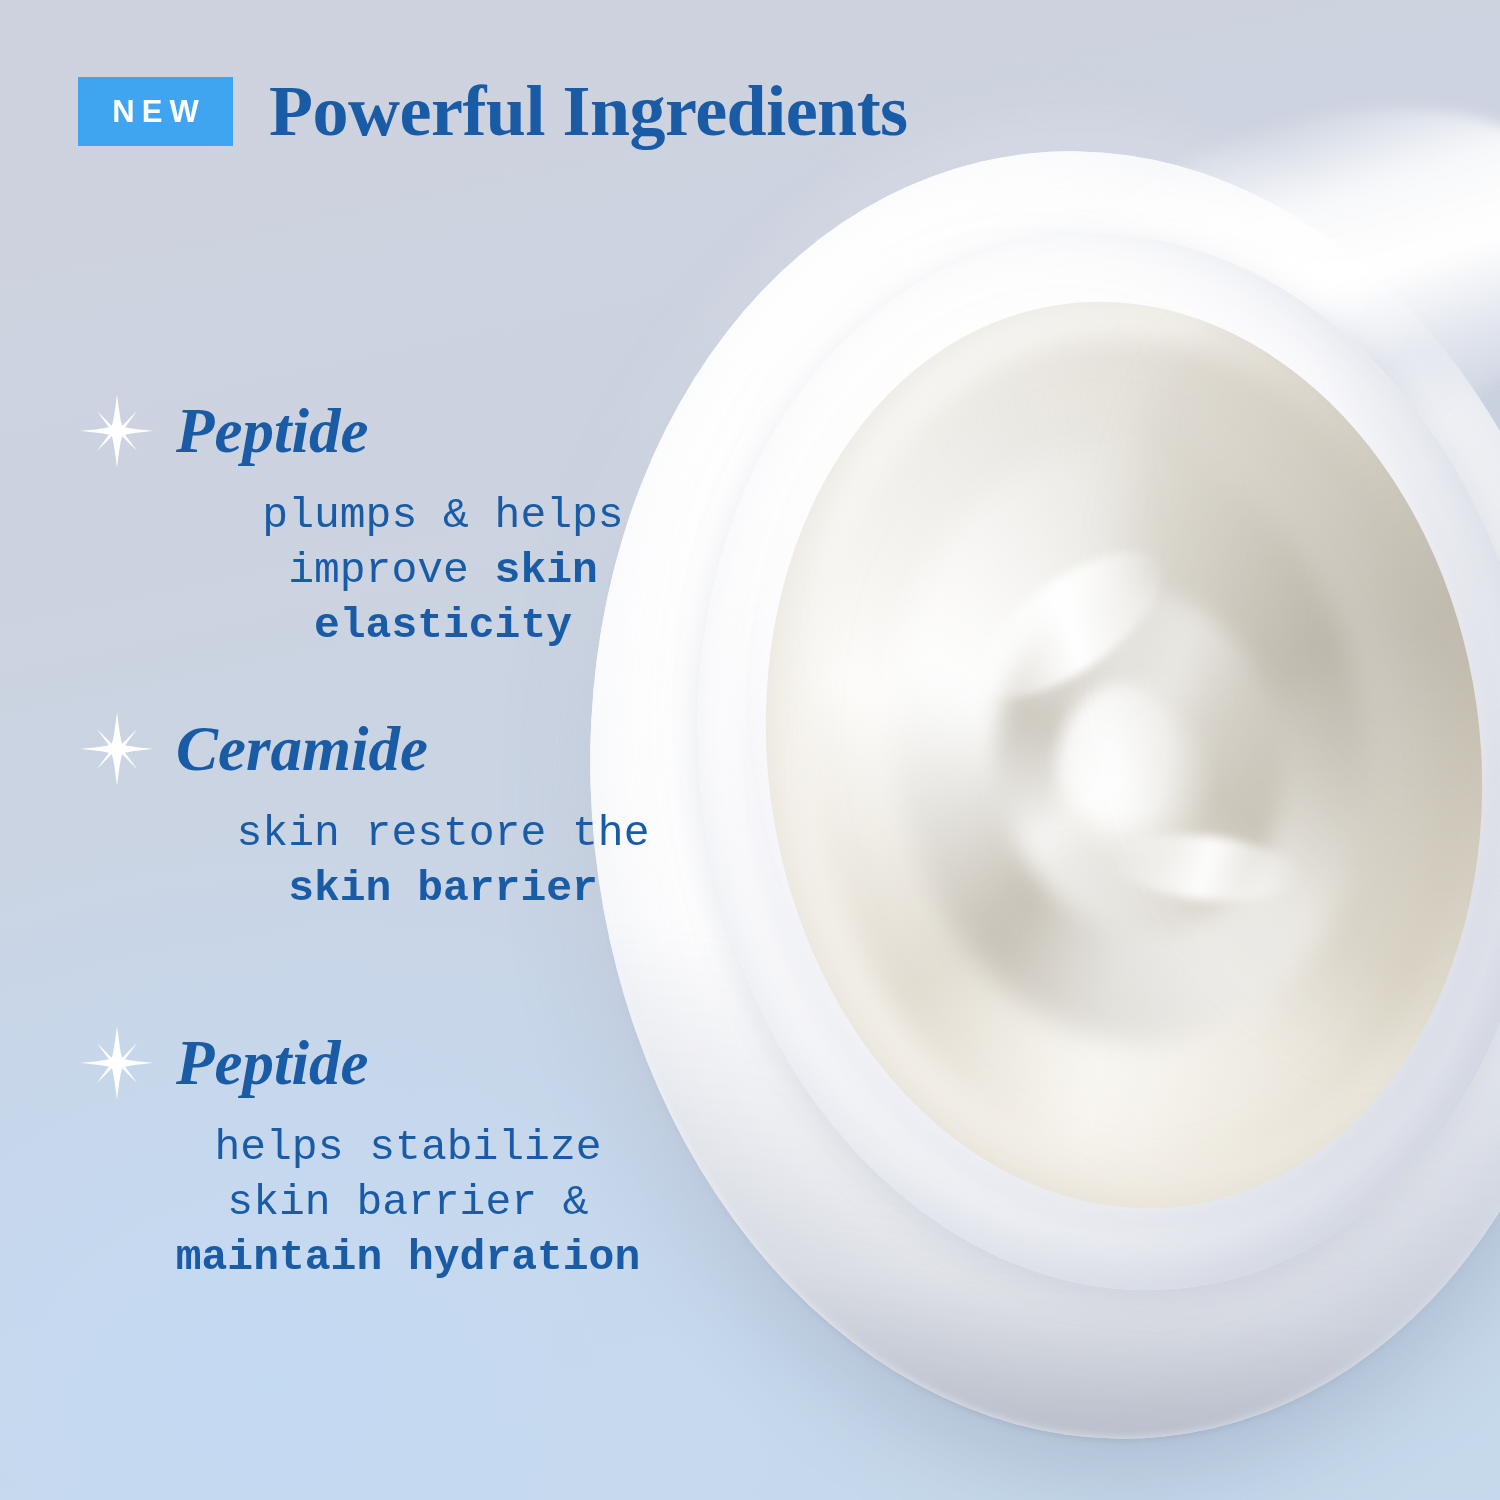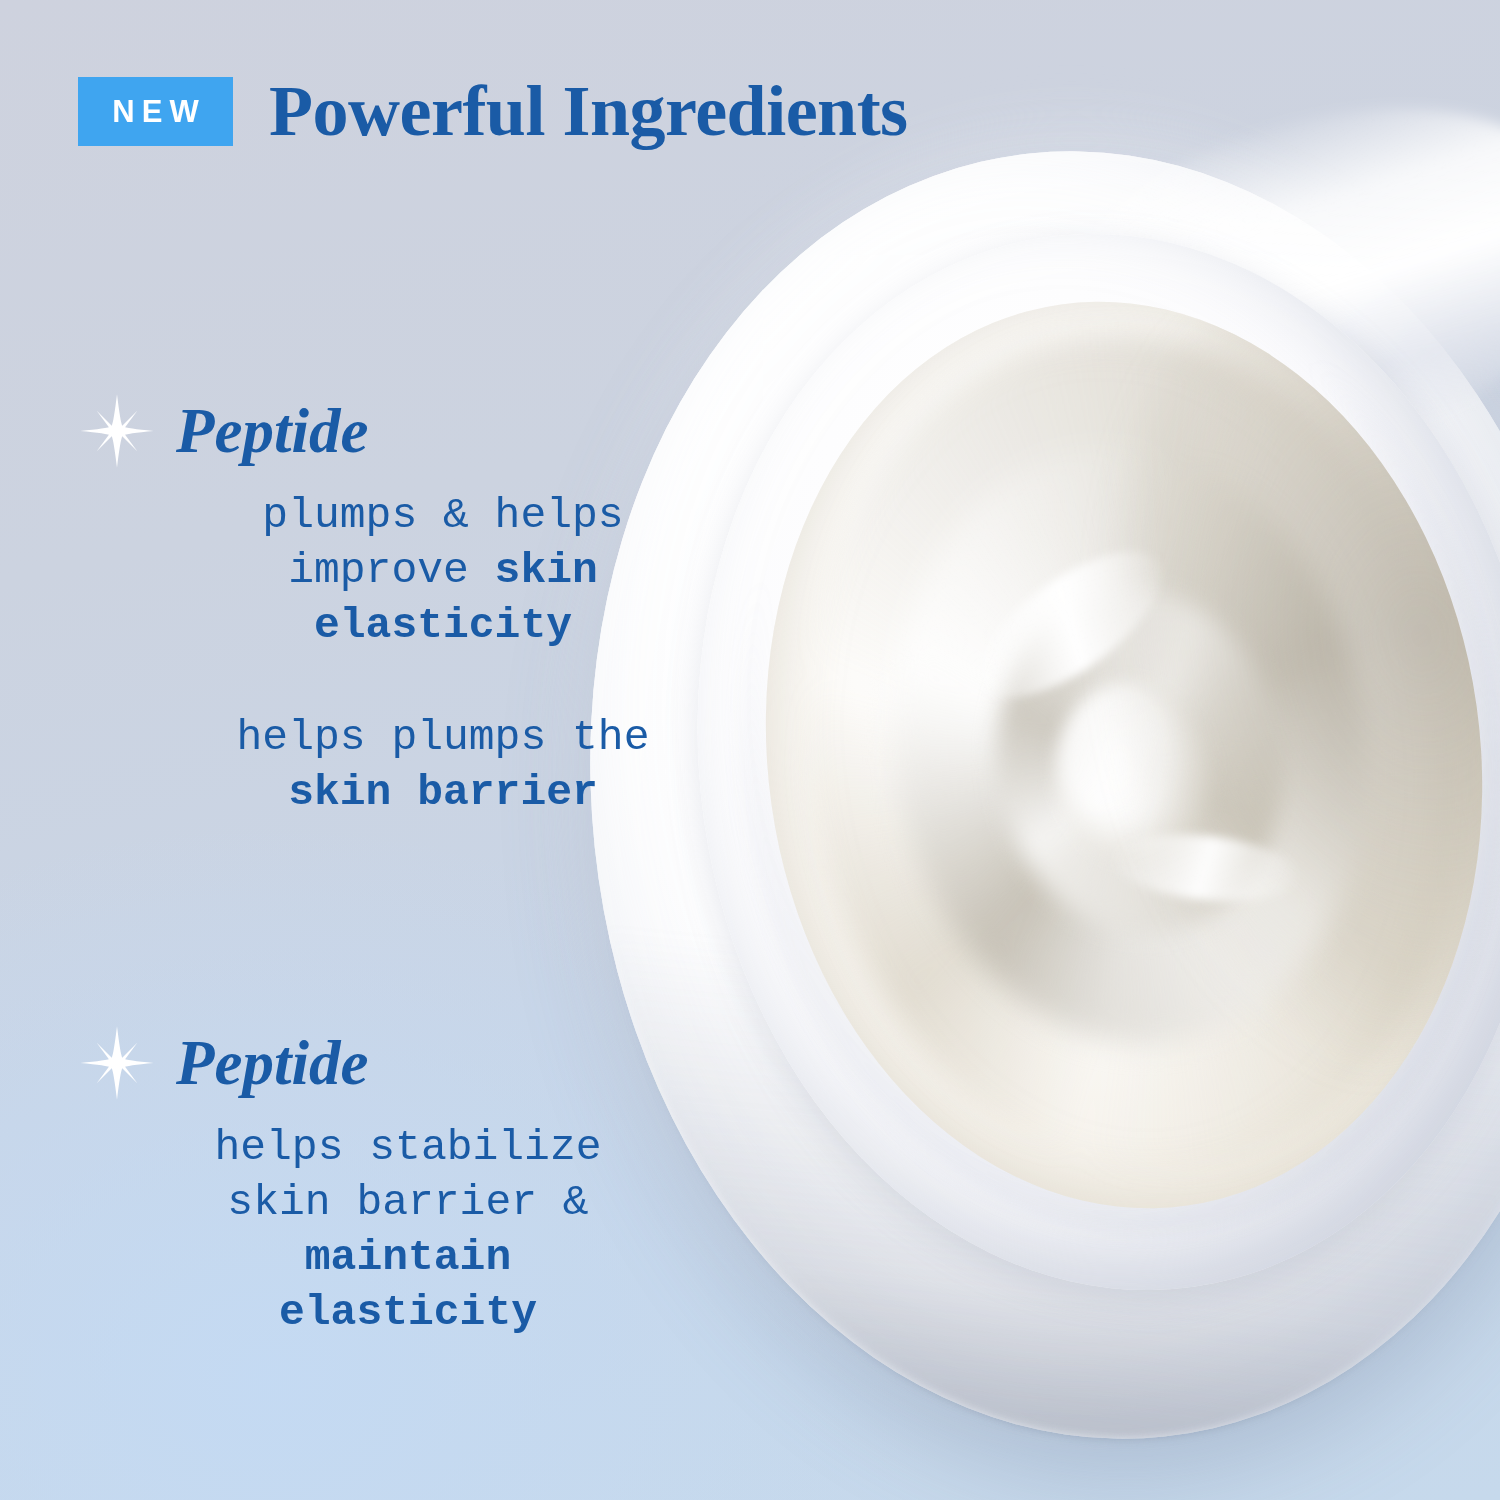--- a/index.html
+++ b/index.html
@@ -350,36 +350,46 @@
             <path fill="#ffffff" d="M50 50 L24 76 L46 46 Z"></path>
           </svg>
           <div class="ing-name">Peptide</div>
         </div>
         <div class="ing-desc">
           <span>plumps &amp; helps improve </span><b>skin elasticity</b>
         </div>
       </div>
 
       <div class="ingredient" style="top:698px;">
+        <div class="ing-title-row">
+          <svg class="sparkle" viewBox="0 0 100 100">
+            <path fill="#ffffff" d="M50 3 C53 27 55 40 57 44 C61 46 74 48 97 50 C74 52 61 54 57 56 C55 60 53 73 50 97 C47 73 45 60 43 56 C39 54 26 52 3 50 C26 48 39 46 43 44 C45 40 47 27 50 3 Z"></path>
+            <path fill="#ffffff" d="M50 50 L76 24 L54 54 Z"></path>
+            <path fill="#ffffff" d="M50 50 L24 24 L46 54 Z"></path>
+            <path fill="#ffffff" d="M50 50 L76 76 L54 46 Z"></path>
+            <path fill="#ffffff" d="M50 50 L24 76 L46 46 Z"></path>
+          </svg>
+          <div class="ing-name">Ceramide</div>
+        </div>
         <div class="ing-desc">
-          <span>helps plumps the </span><b>skin barrier</b>
+          <span>skin restore the </span><b>skin barrier</b>
         </div>
       </div>
 
       <div class="ingredient" style="top:1012px;">
         <div class="ing-title-row">
           <svg class="sparkle" viewBox="0 0 100 100">
             <path fill="#ffffff" d="M50 3 C53 27 55 40 57 44 C61 46 74 48 97 50 C74 52 61 54 57 56 C55 60 53 73 50 97 C47 73 45 60 43 56 C39 54 26 52 3 50 C26 48 39 46 43 44 C45 40 47 27 50 3 Z"></path>
             <path fill="#ffffff" d="M50 50 L76 24 L54 54 Z"></path>
             <path fill="#ffffff" d="M50 50 L24 24 L46 54 Z"></path>
             <path fill="#ffffff" d="M50 50 L76 76 L54 46 Z"></path>
             <path fill="#ffffff" d="M50 50 L24 76 L46 46 Z"></path>
           </svg>
           <div class="ing-name">Peptide</div>
         </div>
         <div class="ing-desc" style="max-width:470px;">
-          <span>helps stabilize skin barrier &amp; </span><b>maintain elasticity</b>
+          <span>helps stabilize skin barrier &amp; </span><b>maintain hydration</b>
         </div>
       </div>
 
     </div>
   </div>
 </div>
 
 </body></html>

